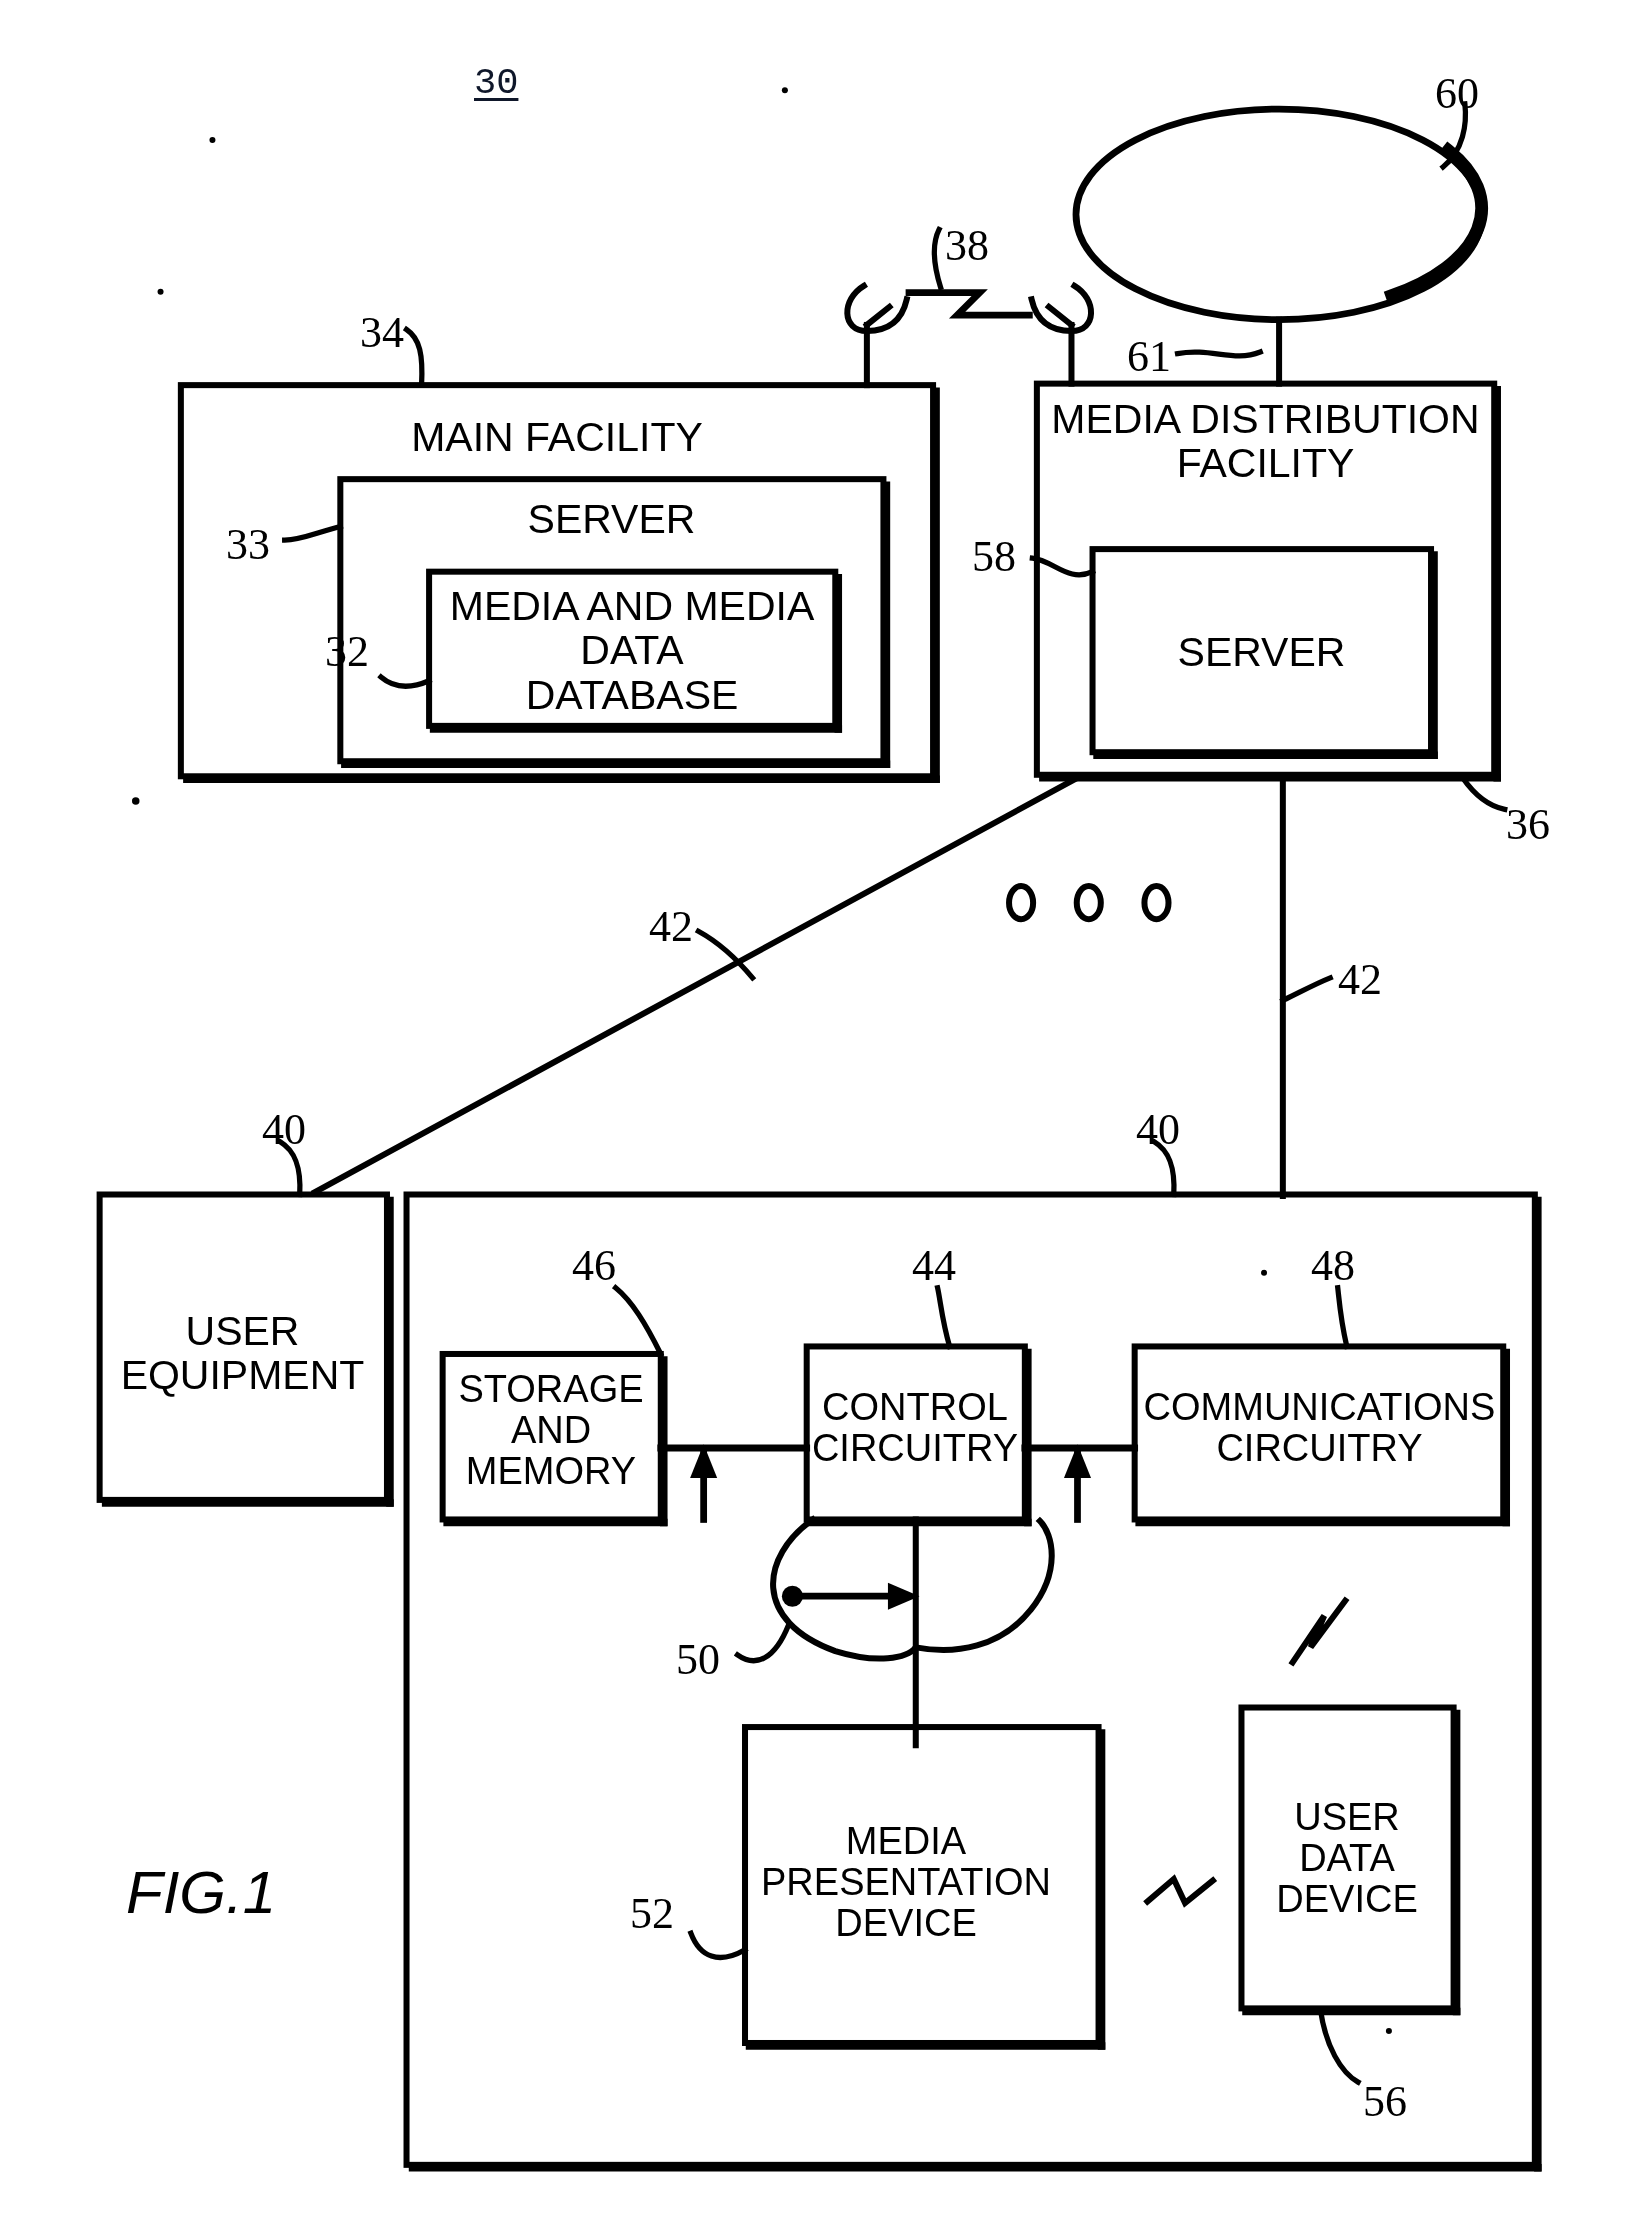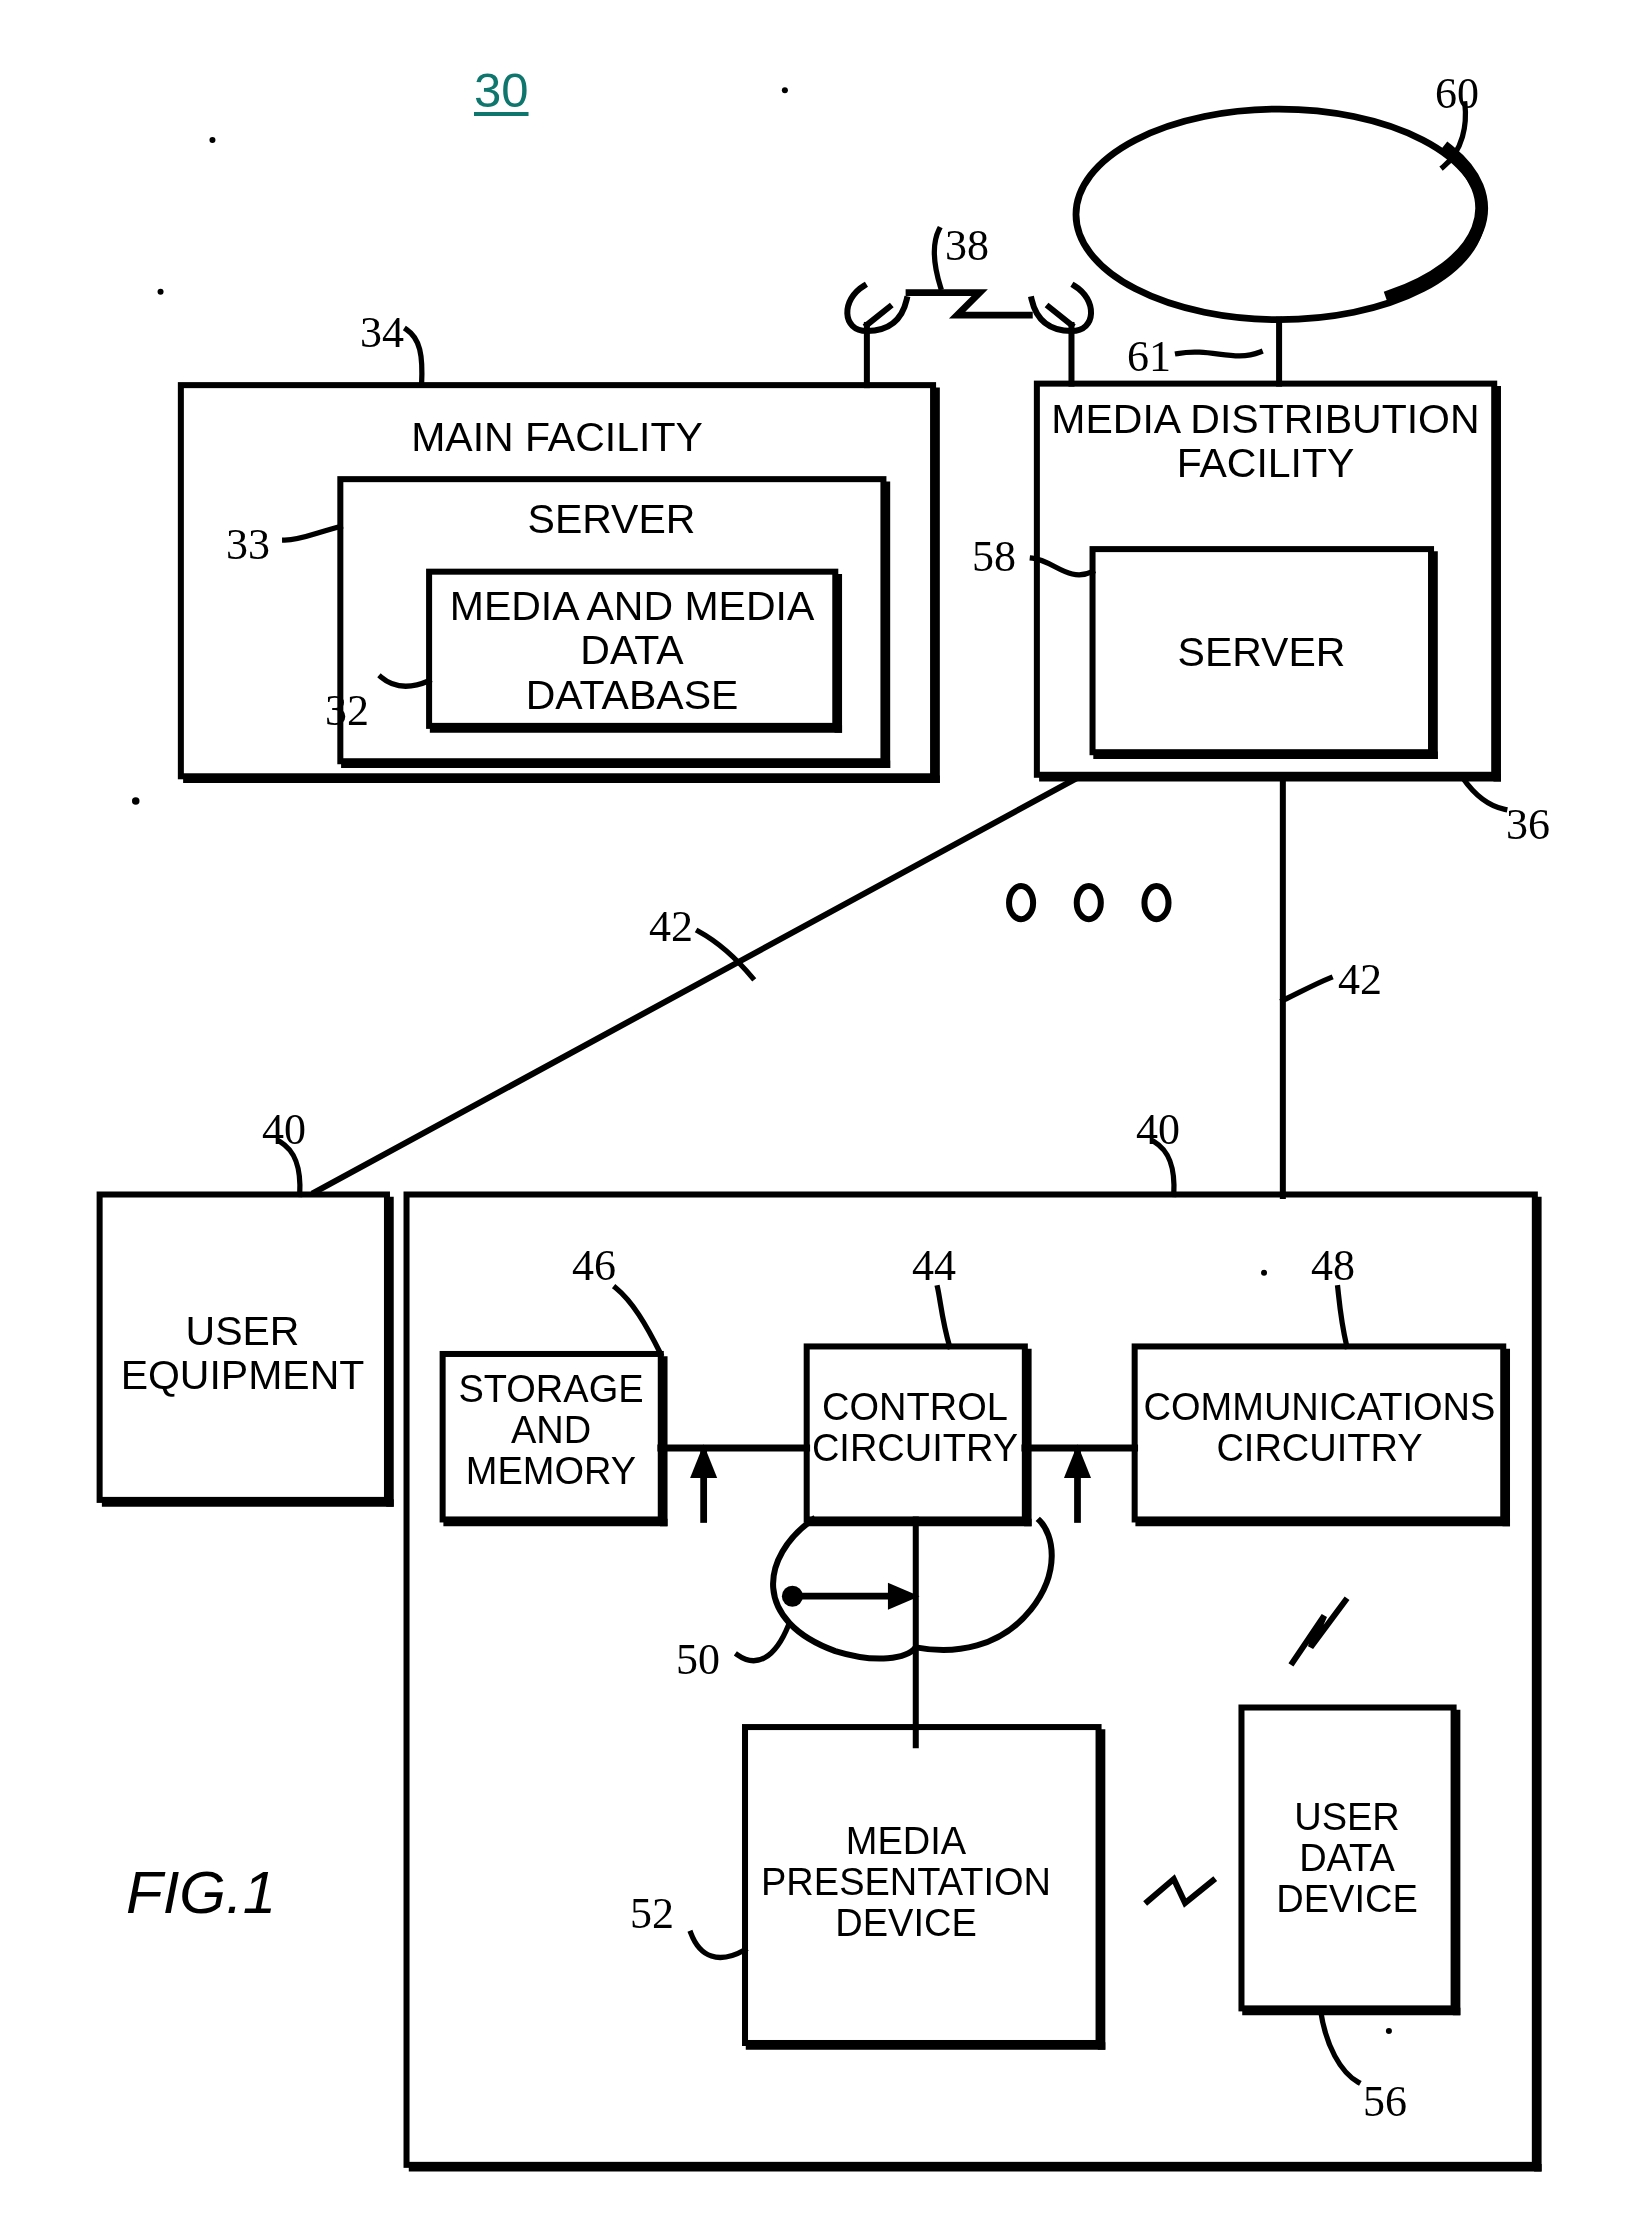--- a/index.html
+++ b/index.html
@@ -44,23 +44,23 @@
     position: absolute;
     font-family: Liberation Sans, sans-serif;
     font-style: italic;
     font-size: 60px;
     font-weight: 400;
     color: #000;
     white-space: nowrap;
   }
   .title-num {
     position: absolute;
-    font-family: Liberation Sans, sans-serif;
-    font-size: 49px;
-    color: #0f766e;
+    font-family: Liberation Mono, monospace;
+    font-size: 37px;
+    color: #0f172a;
     text-decoration: underline;
     text-underline-offset: 5.3px;
     white-space: nowrap;
   }
 </style>
 </head>
 <body>
 
 <div id="sheet">
 
@@ -205,21 +205,21 @@
 
   <div class="fig-caption" style="left:126px; top:1858px;">FIG.1</div>
 
   <div class="boxtext" style="left:181px; top:415px; width:752px;">MAIN FACILITY</div>
   <div class="ref" style="left:360px; top:307px;">34</div>
 
   <div class="boxtext" style="left:340px; top:497px; width:543px;">SERVER</div>
   <div class="ref" style="left:226px; top:519px;">33</div>
 
   <div class="boxtext" style="left:429px; top:584px; width:406px;"><span>MEDIA AND MEDIA</span><br><span>DATA</span><br><span>DATABASE</span></div>
-  <div class="ref" style="left:325px; top:685px;text-align:right;">32</div>
+  <div class="ref" style="left:325px; top:626px;text-align:right;">32</div>
 
   <div class="ref" style="left:1435px; top:68px;">60</div>
   <div class="ref" style="left:1127px; top:331px;">61</div>
 
   <div class="ref" style="left:945px; top:220px;">38</div>
 
   <div class="boxtext" style="left:1037px; top:397px; width:457px;"><span>MEDIA DISTRIBUTION</span><br><span>FACILITY</span></div>
   <div class="ref" style="left:1506px; top:799px;">36</div>
 
   <div class="boxtext" style="left:1092px; top:630px; width:339px;">SERVER</div>

